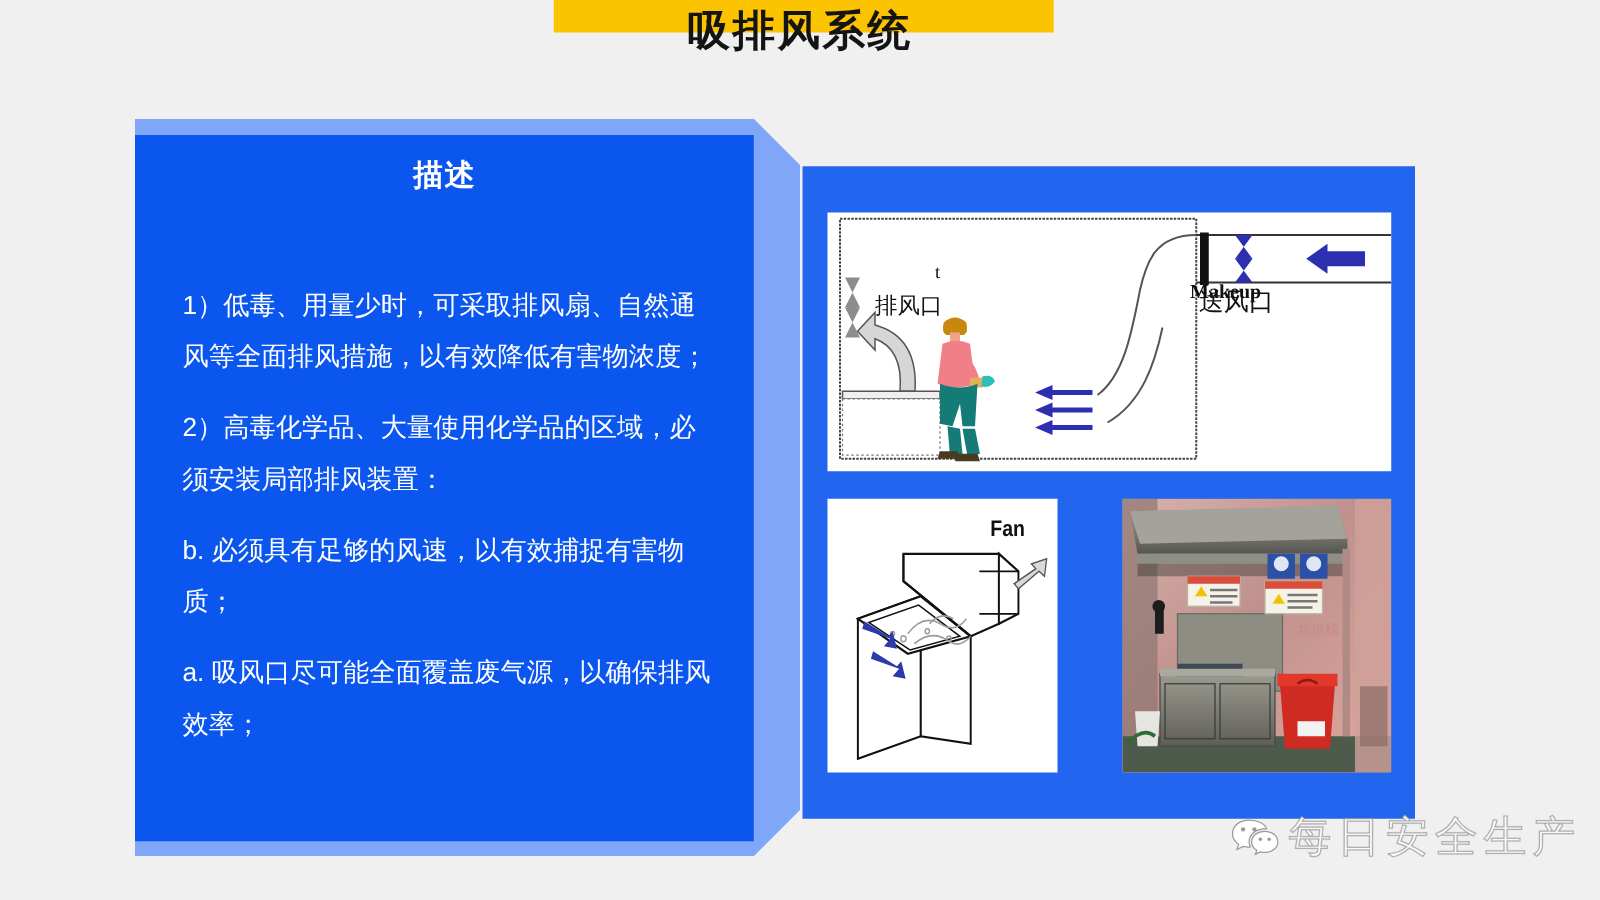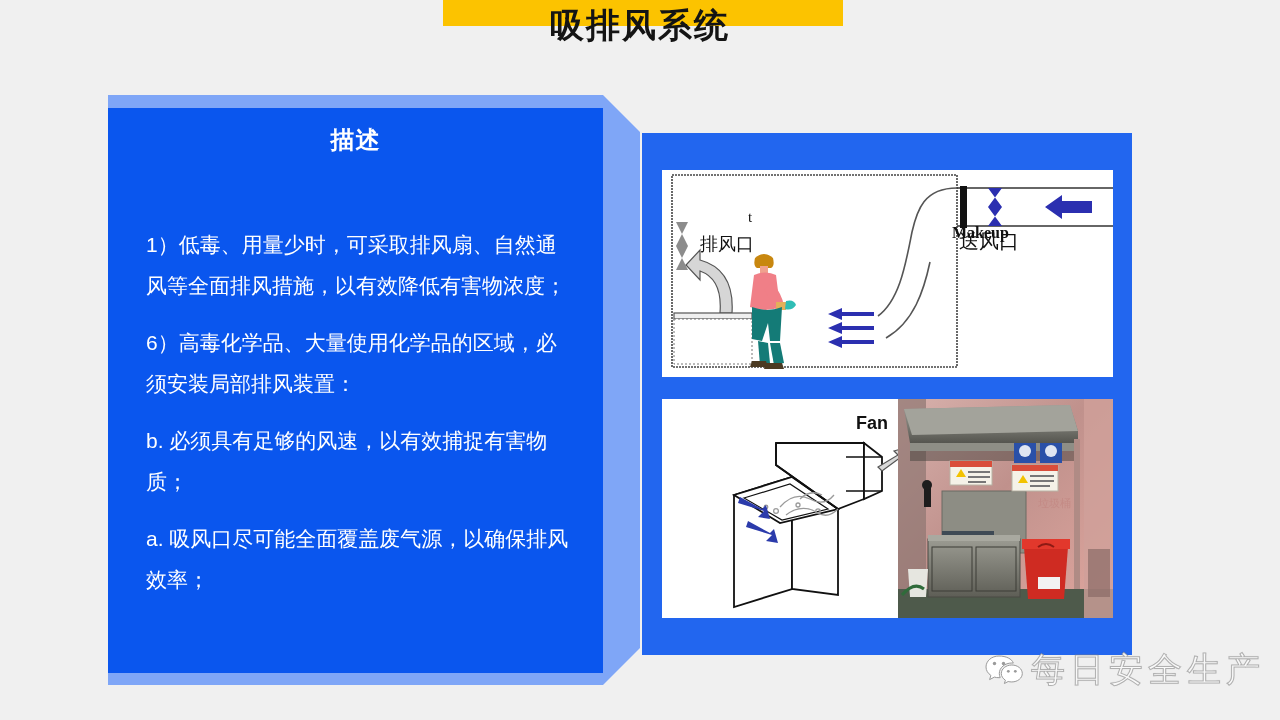--- a/index.html
+++ b/index.html
@@ -110,25 +110,24 @@
     width: 451px;
     height: 207px;
     background: #ffffff;
     overflow: hidden;
   }
   
   #diagram-hood {
     position: absolute;
     left: 20px;
     top: 266px;
-    width: 212px;
+    width: 184px;
     height: 219px;
     background: #ffffff;
     overflow: hidden;
-    padding-left: 44px;
   }
   
   #photo-hood {
     position: absolute;
     left: 256px;
     top: 266px;
     width: 215px;
     height: 219px;
     overflow: hidden;
     background: #b9918c;
@@ -160,21 +159,21 @@
 
 <div id="title-banner"></div>
 <div id="page-title">吸排风系统</div>
 
 <div id="desc-panel-wrap">
   <div id="desc-panel-bevel"></div>
   <div id="desc-panel-face">
     <div id="desc-heading">描述</div>
     <div id="desc-body">
       <p>1）低毒、用量少时，可采取排风扇、自然通风等全面排风措施，以有效降低有害物浓度；</p>
-      <p>6）高毒化学品、大量使用化学品的区域，必须安装局部排风装置：</p>
+      <p>2）高毒化学品、大量使用化学品的区域，必须安装局部排风装置：</p>
       <p>b. 必须具有足够的风速，以有效捕捉有害物质；</p>
       <p>a. 吸风口尽可能全面覆盖废气源，以确保排风效率；</p>
     </div>
   </div>
 </div>
 
 <div id="media-panel">
 
   <div id="diagram-room">
     <svg class="svgfill" viewBox="0 0 451 207" preserveAspectRatio="none">

